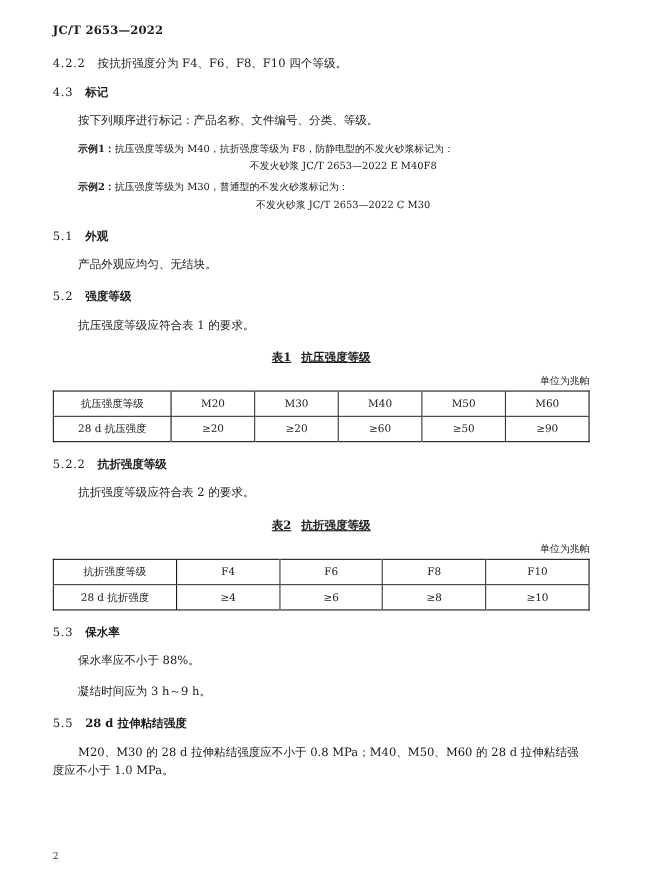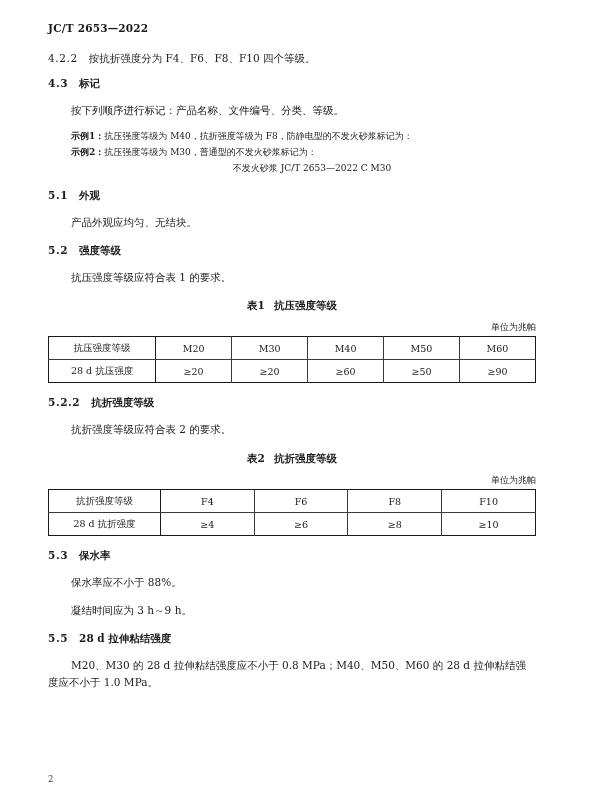--- a/index.html
+++ b/index.html
@@ -47,21 +47,21 @@
     width: 11px;
   }
 
   .heading {
     font-size: 10.5px;
     font-weight: bold;
     margin: 0 0 11px 0;
     white-space: nowrap;
   }
   .heading .num {
-    font-weight: bold;
+    font-weight: normal;
     letter-spacing: 0.6px;
   }
   .heading .gap {
     display: inline-block;
     width: 11px;
   }
   .heading.major {
     margin-top: 15px;
   }
   .heading.sub {
@@ -99,20 +99,21 @@
     white-space: nowrap;
   }
 
   
   .table-caption {
     font-size: 10.5px;
     font-weight: bold;
     text-align: center;
     margin: 14px 0 8px 0;
     white-space: nowrap;
+    text-decoration: underline;
   }
   .table-caption .cap-gap {
     display: inline-block;
     width: 9px;
   }
   .table-unit {
     font-size: 9px;
     text-align: right;
     margin: 0 0 2px 0;
   }
@@ -168,20 +169,21 @@
 
   <div class="heading">
     <span class="num">4.3</span><span class="gap"></span><span>标记</span>
   </div>
 
   <div class="para nowrap">按下列顺序进行标记：产品名称、文件编号、分类、等级。</div>
 
   <div class="example">
     <span class="ex-label">示例1：</span><span>抗压强度等级为 M40，抗折强度等级为 F8，防静电型的不发火砂浆标记为：</span>
   </div>
+  <div class="example-mark">不发火砂浆 JC/T 2653—2022 E M40F8</div>
 
   <div class="example">
     <span class="ex-label">示例2：</span><span>抗压强度等级为 M30，普通型的不发火砂浆标记为：</span>
   </div>
   <div class="example-mark">不发火砂浆 JC/T 2653—2022 C M30</div>
 
 
   <div class="heading sub">
     <span class="num">5.1</span><span class="gap"></span><span>外观</span>
   </div>

